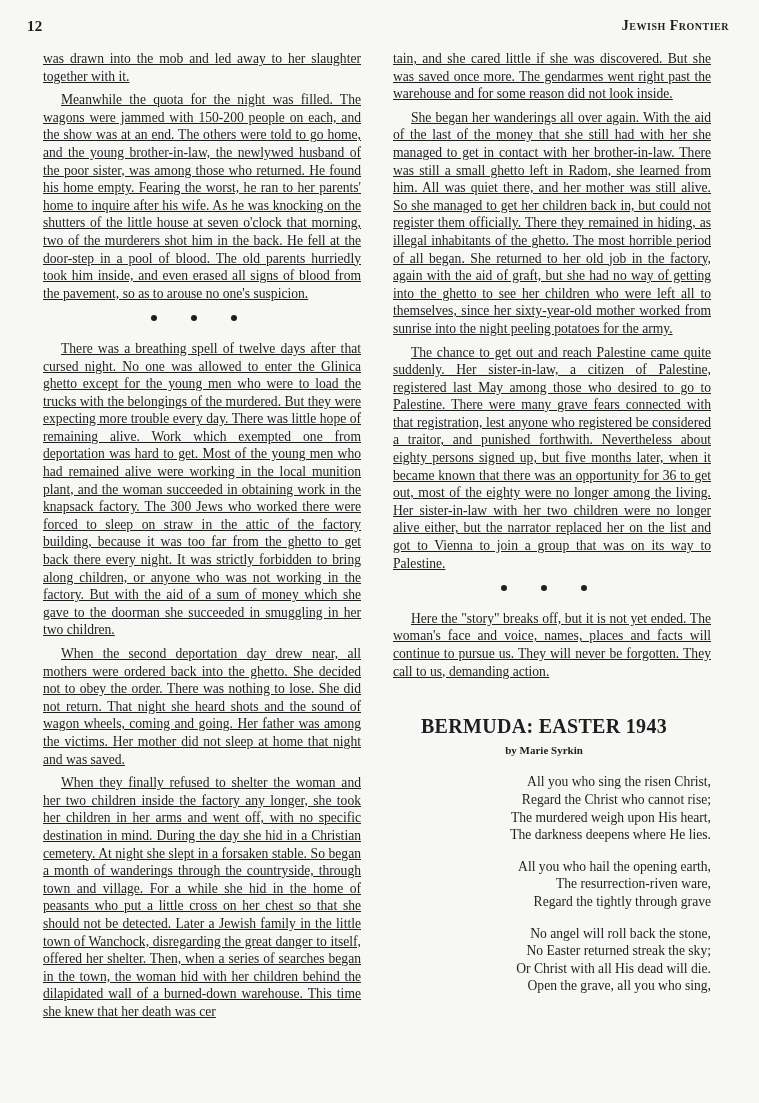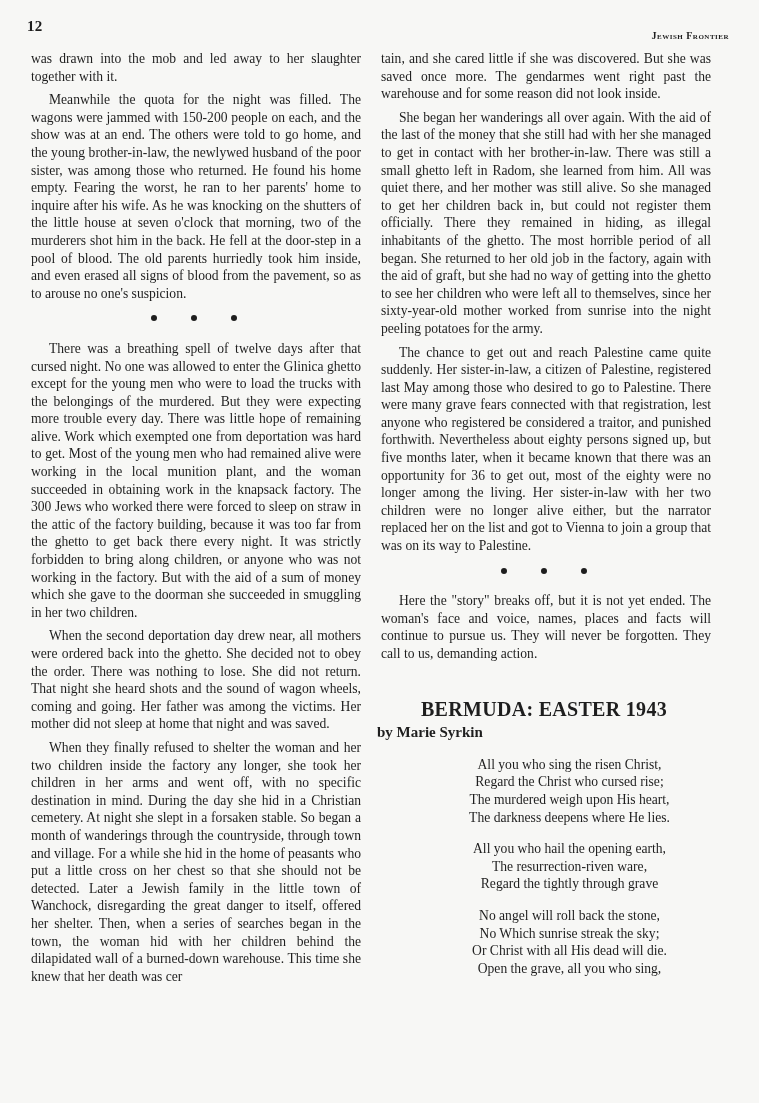--- a/index.html
+++ b/index.html
@@ -8,45 +8,45 @@
     background: #f7f7f5;
     color: #1e1e1e;
     font-family: "Liberation Serif", "DejaVu Serif", serif;
   }
   .page { position: relative; width: 759px; height: 1103px; }
   .page-number {
     position: absolute; left: 27px; top: 18px;
     font-size: 15px; font-weight: bold; letter-spacing: 0.3px; text-align: center;
   }
   .running-head {
-    position: absolute; right: 30px; top: 30px;
-    font-size: 10px; font-weight: bold; font-variant: small-caps; letter-spacing: 0.5px;
+    position: absolute; right: 30px; top: 18px;
+    font-size: 14px; font-weight: bold; font-variant: small-caps; letter-spacing: 0.5px;
   }
   .col {
     position: absolute; top: 50px;
     font-size: 13.6px; line-height: 17.6px;
     text-align: justify;
     hyphens: manual;
   }
   .col-left { left: 27px; width: 334px; }
   .col-right { left: 377px; width: 334px; }
-  .col p { margin: 0 0 6px 4px; text-indent: 18px; }
+  .col p { margin: 0 0 6px 16px; text-indent: 18px; text-decoration: underline; }
   .col p.cont { text-indent: 0; }
   .break {
     text-align: center; margin: 6px 0 14px 0; letter-spacing: 0;
   }
   .break span { display: inline-block; width: 6px; height: 6px; background: #1e1e1e; border-radius: 50%; margin: 0 17px; vertical-align: middle; }
   .poem-title {
     text-align: center; font-size: 20px; font-weight: bold; letter-spacing: 0.3px;
     margin: 38px 0 6px 0; text-indent: 0;
   }
   .poem-byline {
-    text-align: left; font-size: 15px; font-weight: bold; margin: 0 0 14px 0;
+    text-align: center; font-size: 11px; font-weight: bold; margin: 0 0 14px 0;
   }
-  .stanza { margin: 12px 0 14px 51px; text-align: center; }
+  .stanza { margin: 12px 0 14px 51px; text-align: right; }
   .stanza div { line-height: 17.6px; }
 </style>
 </head>
 <body>
 
 <div class="page">
   <div class="page-number">12</div>
   <div class="running-head">Jewish Frontier</div>
 
   <div class="col col-left">
@@ -67,29 +67,29 @@
     <div class="break">
       <span></span><span></span><span></span>
     </div>
     <p>Here the "story" breaks off, but it is not yet ended. The woman's face and voice, names, places and facts will continue to pursue us. They will never be for­gotten. They call to us, demanding action.</p>
 
     <div class="poem-title">BERMUDA: EASTER 1943</div>
     <div class="poem-byline">by Marie Syrkin</div>
 
     <div class="stanza">
       <div>All you who sing the risen Christ,</div>
-      <div>Regard the Christ who cursed rise;</div>
+      <div>Regard the Christ who cannot rise;</div>
       <div>The murdered weigh upon His heart,</div>
       <div>The darkness deepens where He lies.</div>
     </div>
     <div class="stanza">
       <div>All you who hail the opening earth,</div>
       <div>The resurrection-riven ware,</div>
       <div>Regard the tightly through grave</div>
     </div>
     <div class="stanza">
       <div>No angel will roll back the stone,</div>
-      <div>No Which sunrise streak the sky;</div>
+      <div>No Easter returned streak the sky;</div>
       <div>Or Christ with all His dead will die.</div>
       <div>Open the grave, all you who sing,</div>
     </div>
   </div>
 </div>
 
 </body></html>

